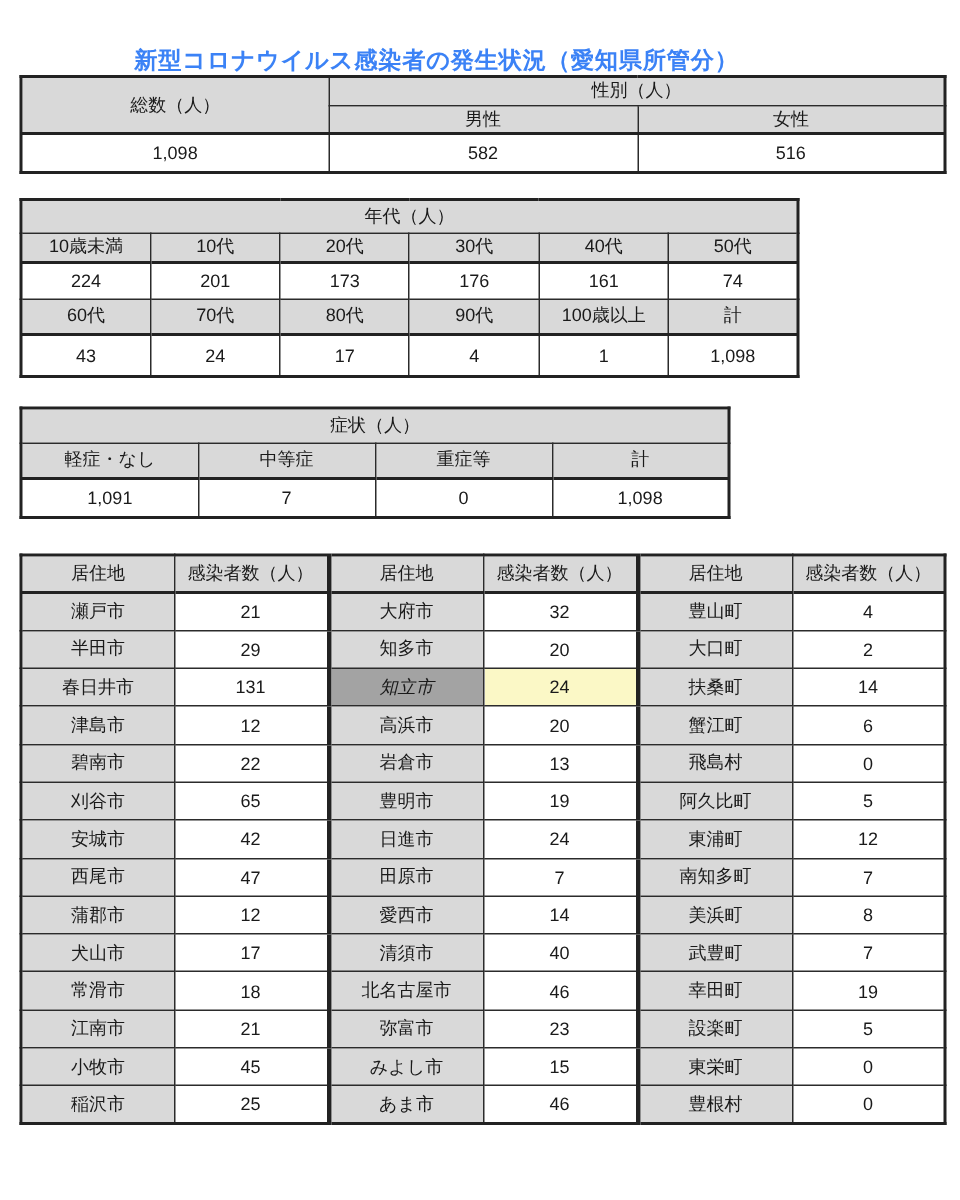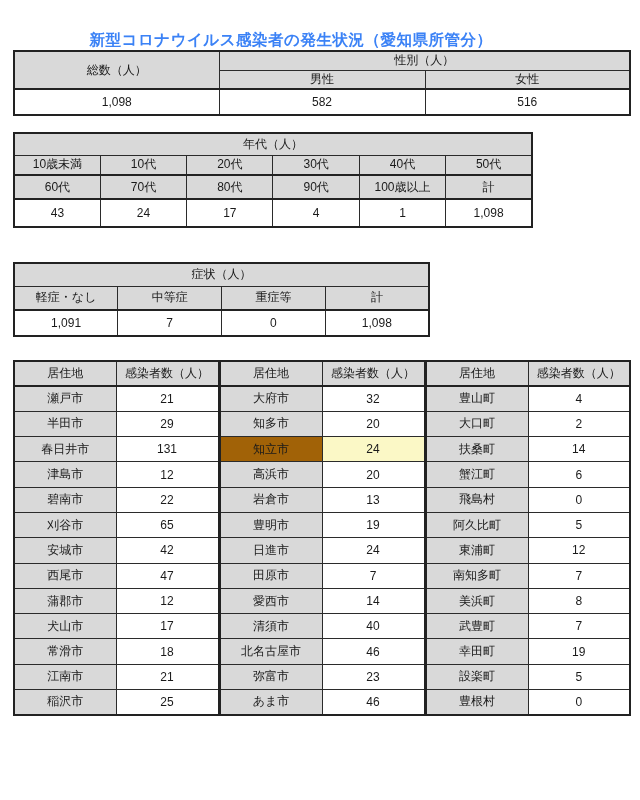--- a/index.html
+++ b/index.html
@@ -30,21 +30,21 @@
   table.summary tr.r2{height:19px;}
   table.summary tr.r3{height:26px;}
 
   table.age{margin-top:16px;}
   table.age tr.tt{height:22px;}
   table.age tr.hd{height:20px;margin-left:47px;}
   table.age tr.d1{height:24px;}
   table.age tr.h2{height:24px;}
   table.age tr.d2{height:28px;}
 
-  table.sym{margin-top:34px;width:417px;}
+  table.sym{margin-top:19px;width:474px;}
   table.sym tr.tt{height:23px;}
   table.sym tr.hd{height:24px;}
   table.sym tr.dd{height:26px;}
 
   table.res{margin-top:23px;}
   table.res tr.hd{height:25px;}
   table.res tr.row{height:25.3px;}
   .hl-name{background:#ded9a2;}
   .hl-value{background:#fbf8c6;}
 </style>
@@ -83,20 +83,28 @@
       <tr class="tt">
         <td colspan="6" class="gray">年代（人）</td>
       </tr>
       <tr class="hd">
         <td class="gray hb">10歳未満</td>
         <td class="gray hb">10代</td>
         <td class="gray hb">20代</td>
         <td class="gray hb">30代</td>
         <td class="gray hb">40代</td>
         <td class="gray hb">50代</td>
+      </tr>
+      <tr class="d1">
+        <td>224</td>
+        <td>201</td>
+        <td>173</td>
+        <td>176</td>
+        <td>161</td>
+        <td>74</td>
       </tr>
       <tr class="h2">
         <td class="gray hb">60代</td>
         <td class="gray hb">70代</td>
         <td class="gray hb">80代</td>
         <td class="gray hb">90代</td>
         <td class="gray hb">100歳以上</td>
         <td class="gray hb">計</td>
       </tr>
       <tr class="d2">
@@ -161,21 +169,21 @@
           <td class="gray">半田市</td>
           <td>29</td>
           <td class="gray gsep">知多市</td>
           <td>20</td>
           <td class="gray gsep">大口町</td>
           <td>2</td>
         </tr>
         <tr class="row">
           <td class="gray">春日井市</td>
           <td>131</td>
-          <td class="gsep hl-name" style="background: #a16207;">知立市</td>
+          <td class="gsep hl-name" style="background: #a3a3a3; font-style: italic;">知立市</td>
           <td class="hl-value" style="background: rgb(251, 248, 198);">24</td>
           <td class="gray gsep">扶桑町</td>
           <td>14</td>
         </tr>
         <tr class="row">
           <td class="gray">津島市</td>
           <td>12</td>
           <td class="gray gsep">高浜市</td>
           <td>20</td>
           <td class="gray gsep">蟹江町</td>
@@ -239,20 +247,28 @@
         </tr>
         <tr class="row">
           <td class="gray">江南市</td>
           <td>21</td>
           <td class="gray gsep">弥富市</td>
           <td>23</td>
           <td class="gray gsep">設楽町</td>
           <td>5</td>
         </tr>
         <tr class="row">
+          <td class="gray">小牧市</td>
+          <td>45</td>
+          <td class="gray gsep">みよし市</td>
+          <td>15</td>
+          <td class="gray gsep">東栄町</td>
+          <td>0</td>
+        </tr>
+        <tr class="row">
           <td class="gray">稲沢市</td>
           <td>25</td>
           <td class="gray gsep">あま市</td>
           <td>46</td>
           <td class="gray gsep">豊根村</td>
           <td>0</td>
         </tr>
       </tbody>
   </table>
 

